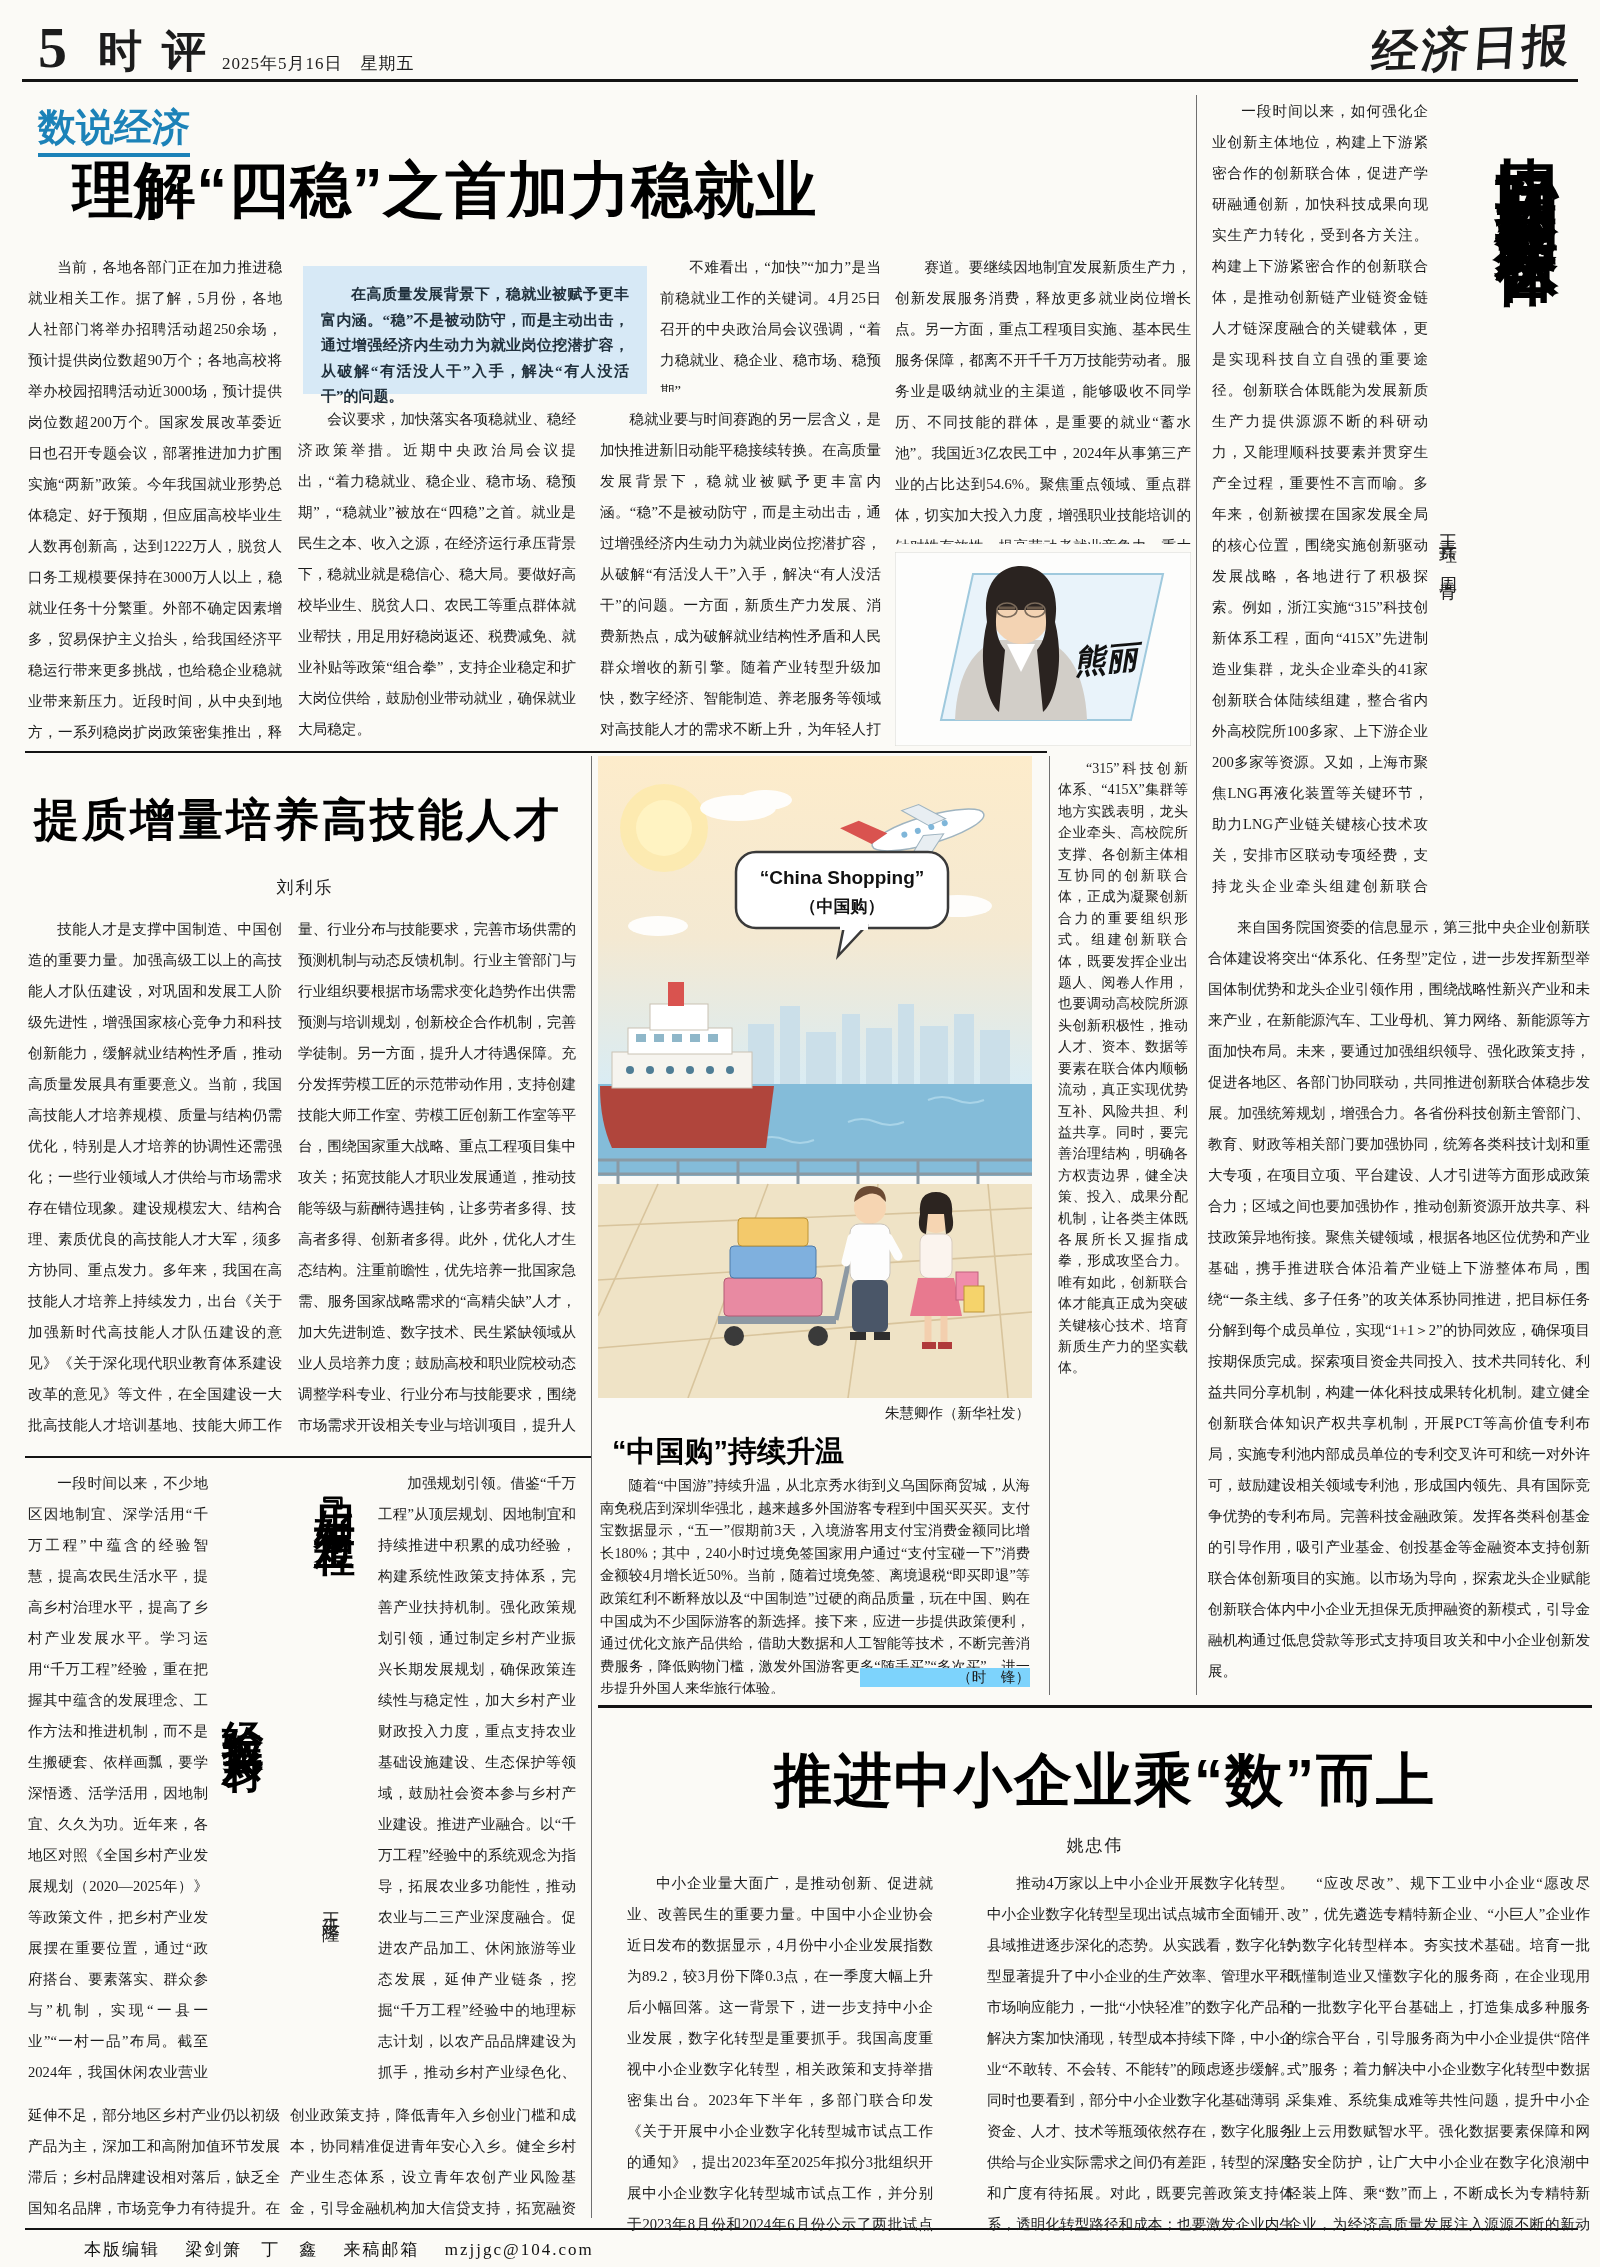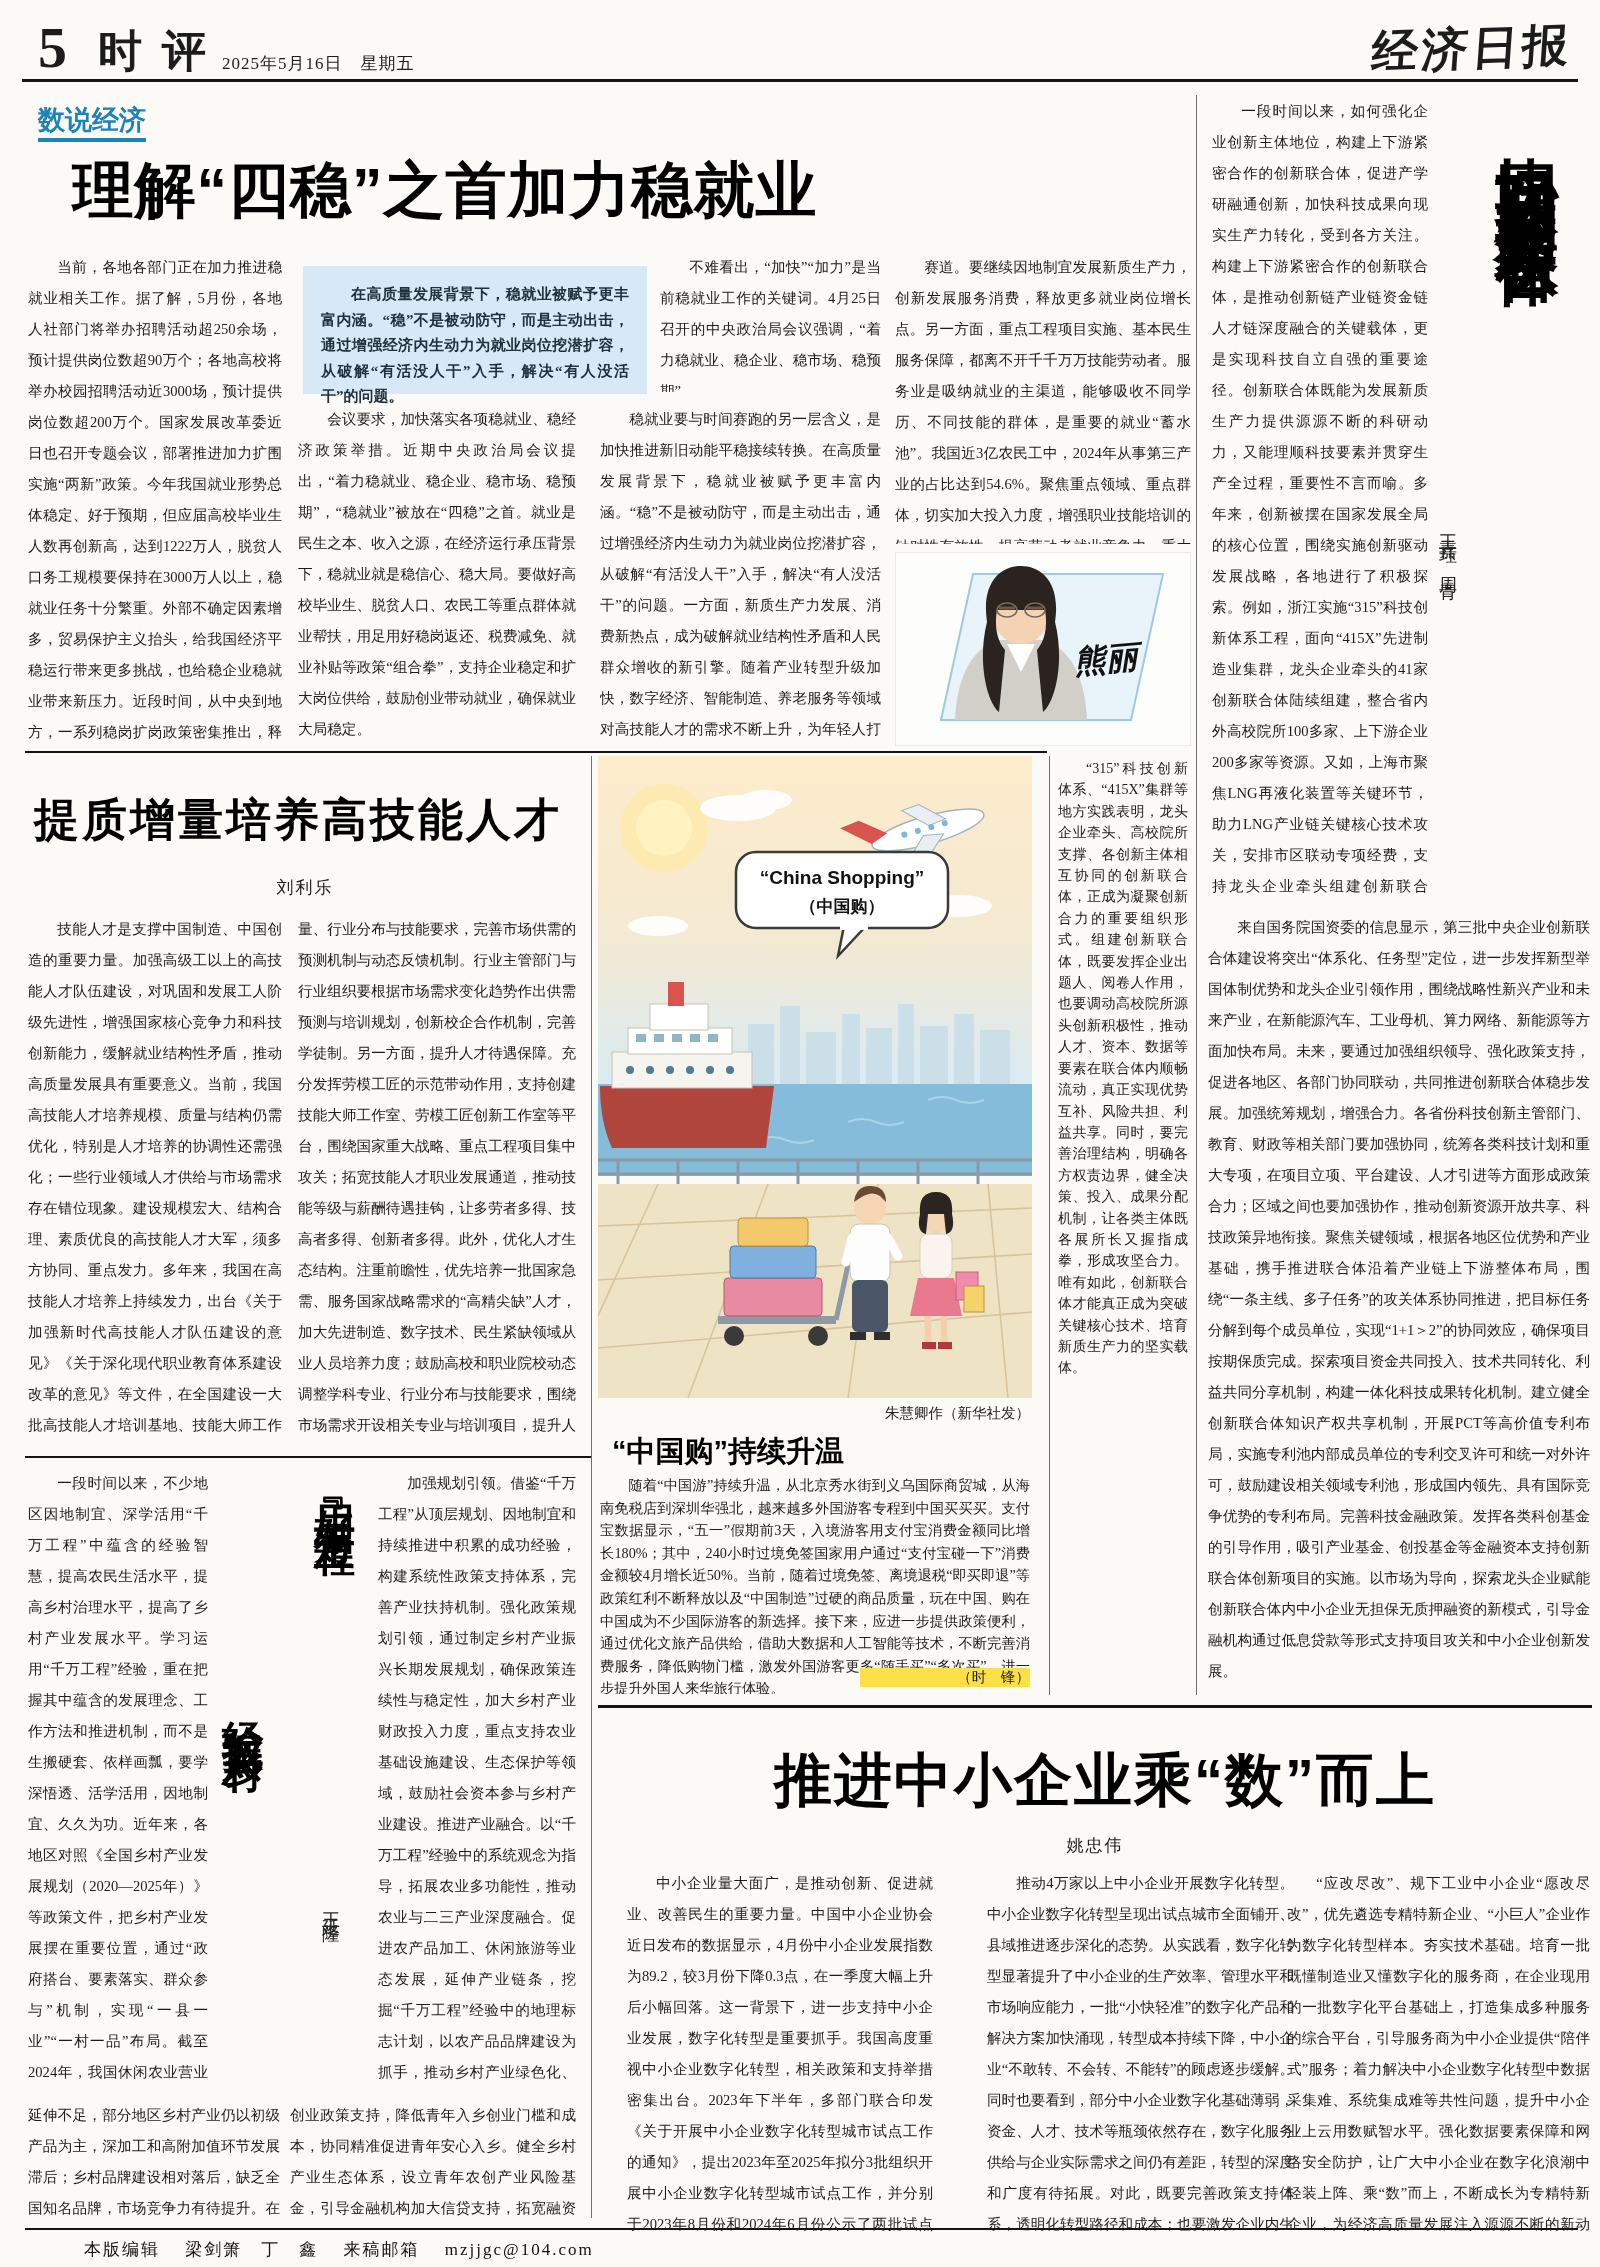--- a/index.html
+++ b/index.html
@@ -11,21 +11,21 @@
   .art-col{position:absolute;text-align:justify;overflow:hidden;font-size:14.6px;line-height:31px;
            color:#1b1b1b;text-indent:2em;}
   .sans{font-family:"Liberation Sans","DejaVu Sans",sans-serif;}
   .vtext{writing-mode:vertical-rl;}
   
   .pagenum{font-size:58px;font-weight:900;}
   .section-title{font-size:44px;font-weight:900;letter-spacing:20px;}
   .dateline{font-size:17px;letter-spacing:1px;}
   .masthead{font-size:46px;font-weight:900;transform:skewX(-6deg) rotate(-2deg);letter-spacing:4px;}
   
-  .kicker{font-size:27px;font-weight:900;color:#1c82b8;border-bottom:4px solid #1c82b8;
+  .kicker{font-size:38px;font-weight:900;color:#1c82b8;border-bottom:4px solid #1c82b8;
           padding-bottom:0;display:inline-block;}
   .headline-main{font-size:61px;font-weight:900;letter-spacing:1px;text-align:center;color:#000;}
   .summary-box{position:absolute;background:#d7e9f6;padding:16px 18px;box-sizing:border-box;
                font-size:15px;line-height:25.5px;text-align:justify;font-weight:600;color:#20303c;text-indent:2em;}
   
   .headline-serif{font-size:45px;font-weight:900;letter-spacing:3px;color:#000;}
   .byline{font-size:17px;text-align:center;letter-spacing:2px;}
   .headline-sub{font-size:29px;font-weight:900;color:#000;}
   .headline-big{font-size:58px;font-weight:900;letter-spacing:2px;text-align:center;color:#000;}
   .vhead{font-size:63px;font-weight:900;line-height:1;letter-spacing:9px;color:#000;}
@@ -224,21 +224,21 @@
         <rect x="242" y="166" width="28" height="8" fill="#ffffff"></rect>
         <text x="244" y="128" text-anchor="middle" font-size="19" font-weight="bold" font-family="Liberation Sans, sans-serif" fill="#111">“China Shopping”</text>
         <text x="244" y="156" text-anchor="middle" font-size="17" font-weight="bold" font-family="Liberation Serif, serif" fill="#111">（中国购）</text>
       </g>
     </svg>
   </div>
   <div class="abs caption" style="left:700px;top:1404px;width:330px;">朱慧卿作（新华社发）</div>
 
   <div class="abs sans headline-sub" style="left:612px;top:1432px;">“中国购”持续升温</div>
   <div class="art-col" style="left:600px;top:1474px;width:430px;height:220px;font-size:14.2px;line-height:22.6px;">随着“中国游”持续升温，从北京秀水街到义乌国际商贸城，从海南免税店到深圳华强北，越来越多外国游客专程到中国买买买。支付宝数据显示，“五一”假期前3天，入境游客用支付宝消费金额同比增长180%；其中，240小时过境免签国家用户通过“支付宝碰一下”消费金额较4月增长近50%。当前，随着过境免签、离境退税“即买即退”等政策红利不断释放以及“中国制造”过硬的商品质量，玩在中国、购在中国成为不少国际游客的新选择。接下来，应进一步提供政策便利，通过优化文旅产品供给，借助大数据和人工智能等技术，不断完善消费服务，降低购物门槛，激发外国游客更多“随手买”“多次买”，进一步提升外国人来华旅行体验。</div>
-  <div class="abs signoff" style="left:860px;top:1668px;width:170px;background:#fde047;">（时　锋）</div>
+  <div class="abs signoff" style="left:860px;top:1668px;width:170px;background:#7dd3fc;">（时　锋）</div>
 
   <div class="art-col" style="left:28px;top:1468px;width:180px;height:626px;">一段时间以来，不少地区因地制宜、深学活用“千万工程”中蕴含的经验智慧，提高农民生活水平，提高乡村治理水平，提高了乡村产业发展水平。学习运用“千万工程”经验，重在把握其中蕴含的发展理念、工作方法和推进机制，而不是生搬硬套、依样画瓢，要学深悟透、活学活用，因地制宜、久久为功。近年来，各地区对照《全国乡村产业发展规划（2020—2025年）》等政策文件，把乡村产业发展摆在重要位置，通过“政府搭台、要素落实、群众参与”机制，实现“一县一业”“一村一品”布局。截至2024年，我国休闲农业营业收入超1.4万亿元，农村电商蓬勃发展，城乡居民收入比缩小至2.34∶1。然而，现阶段的乡村产业振兴工作中，仍有不少改进空间。在产业结构方面，产业链</div>
   <div class="abs" style="left:215px;top:1468px;width:150px;height:630px;">
     <div class="vtext sans rural-head" style="position:absolute;right:8px;top:4px;">用好『千万工程』</div>
     <div class="vtext sans rural-head" style="position:absolute;left:6px;top:220px;">经验振兴乡村</div>
     <div class="vtext vbyline" style="position:absolute;right:22px;top:430px;">王延隆</div>
   </div>
   <div class="art-col" style="left:378px;top:1468px;width:198px;height:626px;">加强规划引领。借鉴“千万工程”从顶层规划、因地制宜和持续推进中积累的成功经验，构建系统性政策支持体系，完善产业扶持机制。强化政策规划引领，通过制定乡村产业振兴长期发展规划，确保政策连续性与稳定性，加大乡村产业财政投入力度，重点支持农业基础设施建设、生态保护等领域，鼓励社会资本参与乡村产业建设。推进产业融合。以“千万工程”经验中的系统观念为指导，拓展农业多功能性，推动农业与二三产业深度融合。促进农产品加工、休闲旅游等业态发展，延伸产业链条，挖掘“千万工程”经验中的地理标志计划，以农产品品牌建设为抓手，推动乡村产业绿色化、规模化、集约化发展，借助数字乡村建设等手段，优化农产品生产过程与流通环节，保障农产品质量和食品安全，发展智慧农业、创意农业等新业态，推动乡村产业提质增效。鼓励青年入乡创业。完善青年入乡</div>
   <div class="art-col" style="left:28px;top:2100px;width:252px;height:118px;text-indent:0;">延伸不足，部分地区乡村产业仍以初级产品为主，深加工和高附加值环节发展滞后；乡村品牌建设相对落后，缺乏全国知名品牌，市场竞争力有待提升。在人才引留方面，尽管乡村交通、人居环境等方面得到了提升，但乡村人才特别是青年人才短缺问题依然突出。针对这些问题，要多措并举。</div>
   <div class="art-col" style="left:290px;top:2100px;width:286px;height:118px;text-indent:0;">创业政策支持，降低青年入乡创业门槛和成本，协同精准促进青年安心入乡。健全乡村产业生态体系，设立青年农创产业风险基金，引导金融机构加大信贷支持，拓宽融资渠道，多元保障增强青年入乡信心。持续改善农村交通、通信、物流等基础设施，优化农村教育、医疗、文化等公共服务，完善社会保障体系，让乡村成为青年施展才华、实现价值的广阔天地。</div>

